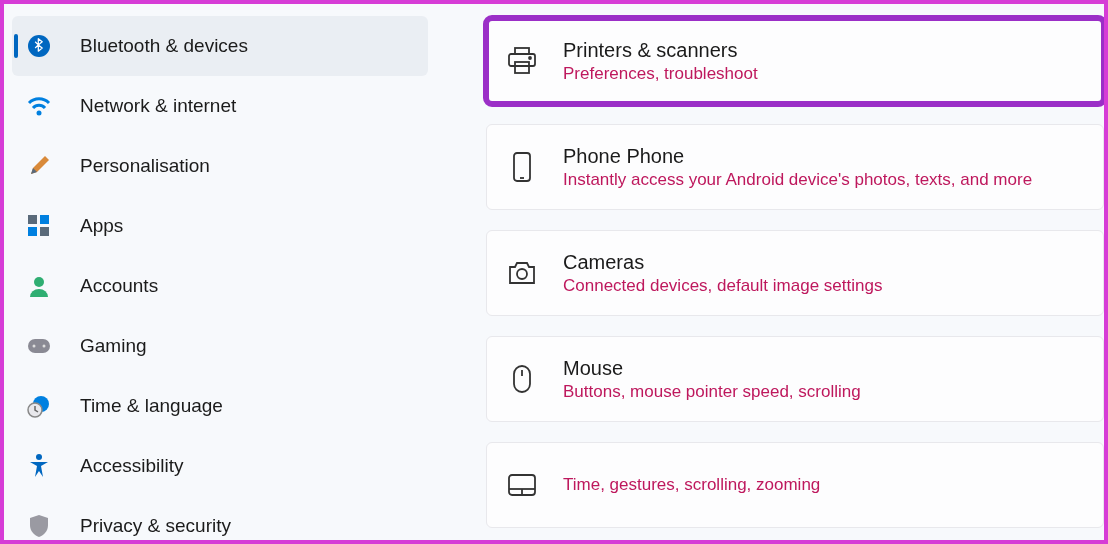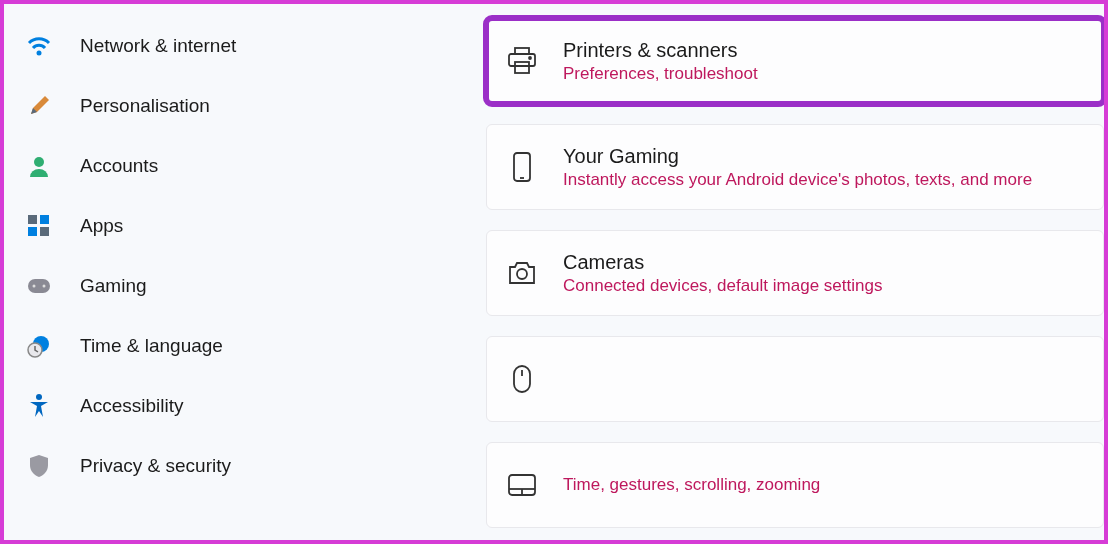--- a/index.html
+++ b/index.html
@@ -98,66 +98,75 @@
   color: #be185d;
 }
 svg { display: block; }
 </style>
 </head>
 <body>
 
 <div class="container">
   <div class="sidebar">
 
+    <div class="sidebar-item selected">
+      <span class="sidebar-icon">
+        <svg width="24" height="24" viewBox="0 0 24 24">
+            <circle cx="12" cy="12" r="11" fill="#0067c0"></circle>
+            <path d="M11 5 L16 9 L11 13 L16 17 L11 21 Z M11 13 L7 9 M11 13 L7 17" stroke="#fff" stroke-width="1.6" fill="none" stroke-linejoin="round" transform="scale(0.78) translate(3.5 1)"></path>
+          </svg>
+      </span>
+      <span class="sidebar-label">Bluetooth &amp; devices</span>
+    </div>
 
     <div class="sidebar-item">
       <span class="sidebar-icon">
         <svg width="24" height="20" viewBox="0 0 24 20">
             <path d="M2 7 A14 14 0 0 1 22 7" stroke="#0080e0" stroke-width="3" fill="none"></path>
             <path d="M6 12 A8 8 0 0 1 18 12" stroke="#0080e0" stroke-width="3" fill="none"></path>
             <circle cx="12" cy="17" r="2.5" fill="#0080e0"></circle>
           </svg>
       </span>
       <span class="sidebar-label">Network &amp; internet</span>
     </div>
 
     <div class="sidebar-item">
       <span class="sidebar-icon">
         <svg width="24" height="24" viewBox="0 0 24 24">
             <path d="M4 20 L6 14 L18 2 L22 6 L10 18 Z" fill="#d98a3a"></path>
             <path d="M4 20 L6 14 L10 18 Z" fill="#5a6a7a"></path>
           </svg>
       </span>
       <span class="sidebar-label">Personalisation</span>
-    </div>
-
-    <div class="sidebar-item">
-      <span class="sidebar-icon">
-        <svg width="22" height="22" viewBox="0 0 22 22">
-            <circle cx="11" cy="7" r="5" fill="#2fae72"></circle>
-            <path d="M2 22 A9 8 0 0 1 20 22 Z" fill="#2fae72"></path>
-          </svg>
-      </span>
-      <span class="sidebar-label">Accounts</span>
     </div>
 
     <div class="sidebar-item">
       <span class="sidebar-icon">
         <svg width="22" height="22" viewBox="0 0 22 22">
             <rect x="0" y="0" width="9" height="9" fill="#5a6a7a"></rect>
             <rect x="12" y="0" width="9" height="9" fill="#0080e0"></rect>
             <rect x="0" y="12" width="9" height="9" fill="#0080e0"></rect>
             <rect x="12" y="12" width="9" height="9" fill="#5a6a7a"></rect>
           </svg>
       </span>
       <span class="sidebar-label">Apps</span>
     </div>
 
     <div class="sidebar-item">
       <span class="sidebar-icon">
+        <svg width="22" height="22" viewBox="0 0 22 22">
+            <circle cx="11" cy="7" r="5" fill="#2fae72"></circle>
+            <path d="M2 22 A9 8 0 0 1 20 22 Z" fill="#2fae72"></path>
+          </svg>
+      </span>
+      <span class="sidebar-label">Accounts</span>
+    </div>
+
+    <div class="sidebar-item">
+      <span class="sidebar-icon">
         <svg width="26" height="18" viewBox="0 0 26 18">
             <rect x="2" y="2" width="22" height="14" rx="7" fill="#8a8a94"></rect>
             <circle cx="8" cy="9" r="1.5" fill="#ddd"></circle>
             <circle cx="18" cy="9" r="1.5" fill="#ddd"></circle>
           </svg>
       </span>
       <span class="sidebar-label">Gaming</span>
     </div>
 
     <div class="sidebar-item">
@@ -210,21 +219,21 @@
     </div>
 
     <div class="card">
       <span class="card-icon">
         <svg width="20" height="30" viewBox="0 0 20 30" fill="none" stroke="#333" stroke-width="1.8">
             <rect x="2" y="1" width="16" height="28" rx="3"></rect>
             <line x1="8" y1="26" x2="12" y2="26"></line>
           </svg>
       </span>
       <div class="card-text">
-        <span class="card-title">Your Gaming</span>
+        <span class="card-title">Phone Phone</span>
         <span class="card-sub">Instantly access your Android device's photos, texts, and more</span>
       </div>
     </div>
 
     <div class="card">
       <span class="card-icon">
         <svg width="30" height="24" viewBox="0 0 30 24" fill="none" stroke="#333" stroke-width="1.8">
             <path d="M3 6 L8 6 L10 2 L20 2 L22 6 L27 6 L27 22 L3 22 Z"></path>
             <circle cx="15" cy="13" r="5"></circle>
           </svg>
@@ -235,20 +244,24 @@
       </div>
     </div>
 
     <div class="card">
       <span class="card-icon">
         <svg width="20" height="30" viewBox="0 0 20 30" fill="none" stroke="#333" stroke-width="1.8">
             <rect x="2" y="2" width="16" height="26" rx="8"></rect>
             <line x1="10" y1="6" x2="10" y2="12"></line>
           </svg>
       </span>
+      <div class="card-text">
+        <span class="card-title">Mouse</span>
+        <span class="card-sub">Buttons, mouse pointer speed, scrolling</span>
+      </div>
     </div>
 
     <div class="card">
       <span class="card-icon">
         <svg width="30" height="24" viewBox="0 0 30 24" fill="none" stroke="#333" stroke-width="1.8">
             <rect x="2" y="2" width="26" height="20" rx="3"></rect>
             <line x1="2" y1="16" x2="28" y2="16"></line>
             <line x1="15" y1="16" x2="15" y2="22"></line>
           </svg>
       </span>

